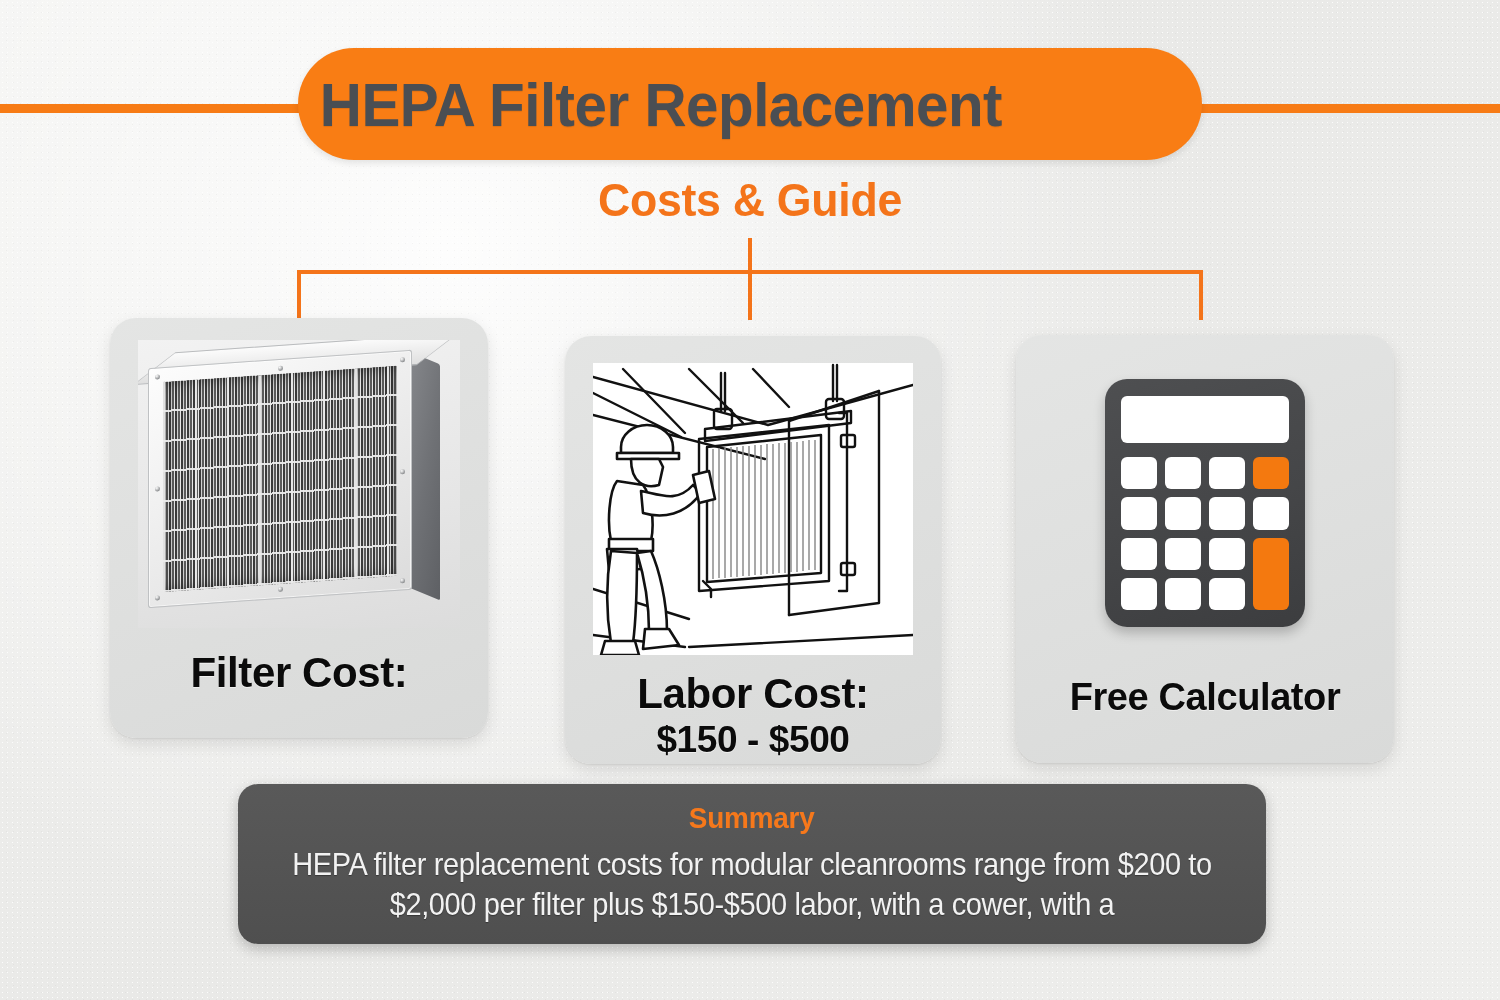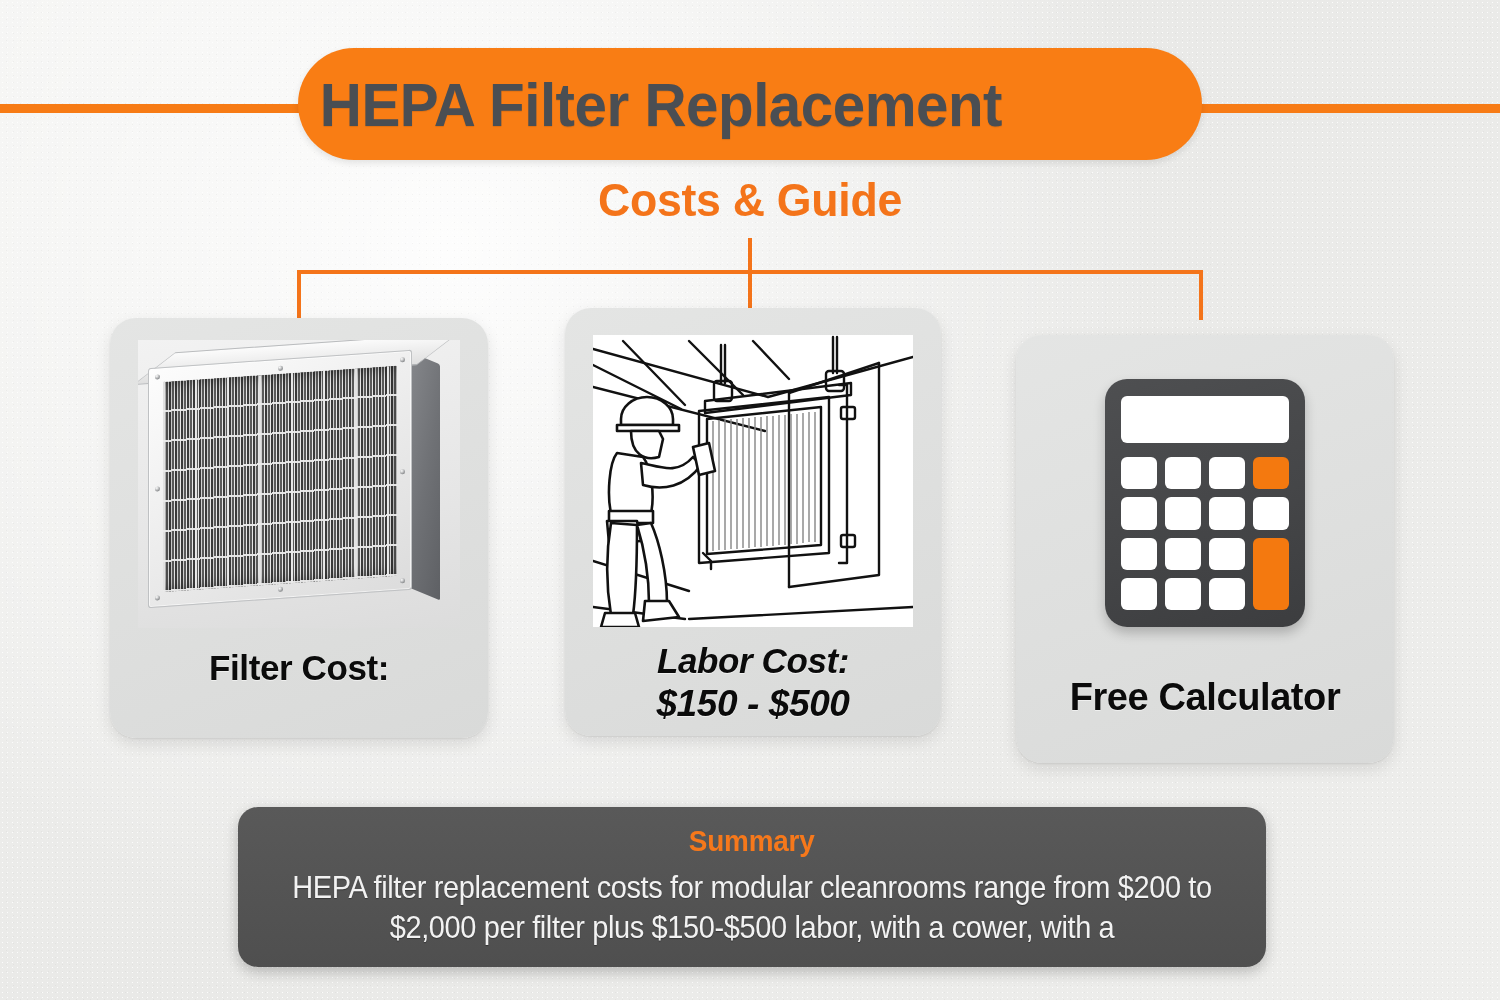--- a/index.html
+++ b/index.html
@@ -91,39 +91,39 @@
 
   
   .card {
     position: absolute;
     background: linear-gradient(160deg, #e4e5e4 0%, #dedfde 55%, #d9dad9 100%);
     border-radius: 26px;
     box-shadow: 0 6px 16px rgba(0,0,0,0.10), 0 1px 2px rgba(0,0,0,0.07);
     z-index: 2;
   }
   #card-filter { left: 110px;  top: 318px; width: 378px; height: 420px; }
-  #card-labor  { left: 565px;  top: 308px; width: 376px; height: 428px; font-style: italic; }
+  #card-labor  { left: 565px;  top: 336px; width: 376px; height: 428px; }
   #card-calc   { left: 1016px; top: 335px; width: 378px; height: 428px; }
 
   .card-media {
     position: absolute;
     background: #ffffff;
     overflow: hidden;
   }
   .card-caption {
     position: absolute;
     left: 0; right: 0;
     text-align: center;
     color: #0b0b0b;
     font-weight: 700;
     line-height: 1.17;
     letter-spacing: -0.4px;
     text-shadow: 0 1px 0 rgba(255,255,255,0.55);
   }
-  .card-caption .l1 { display: block; font-size: 35px; }
+  .card-caption .l1 { display: block; font-size: 42px; }
   .card-caption .l2 { display: block; font-size: 37px; }
 
   #media-filter { left: 28px; top: 22px; width: 322px; height: 288px; }
   #cap-filter   { top: 330px; }
 
   #media-labor  { left: 28px; top: 27px; width: 320px; height: 292px; }
   #cap-labor    { top: 333px; }
 
   #cap-calc     { top: 340px; }
   #cap-calc .l1 { font-size: 38px; }
@@ -207,21 +207,20 @@
   
   #summary-box {
     position: absolute;
     left: 238px; top: 784px; width: 1028px; height: 160px;
     background: linear-gradient(180deg,#595959 0%, #4f4f4f 100%);
     border-radius: 20px;
     box-shadow: 0 5px 14px rgba(0,0,0,0.22);
     z-index: 2;
     padding-top: 17px;
     text-align: center;
-    margin-top: 23px;
   }
   #summary-title {
     font-size: 30px;
     font-weight: 700;
     color: #f6781b;
     letter-spacing: -0.2px;
     transform: scaleX(0.93);
     display: inline-block;
   }
   #summary-body {

